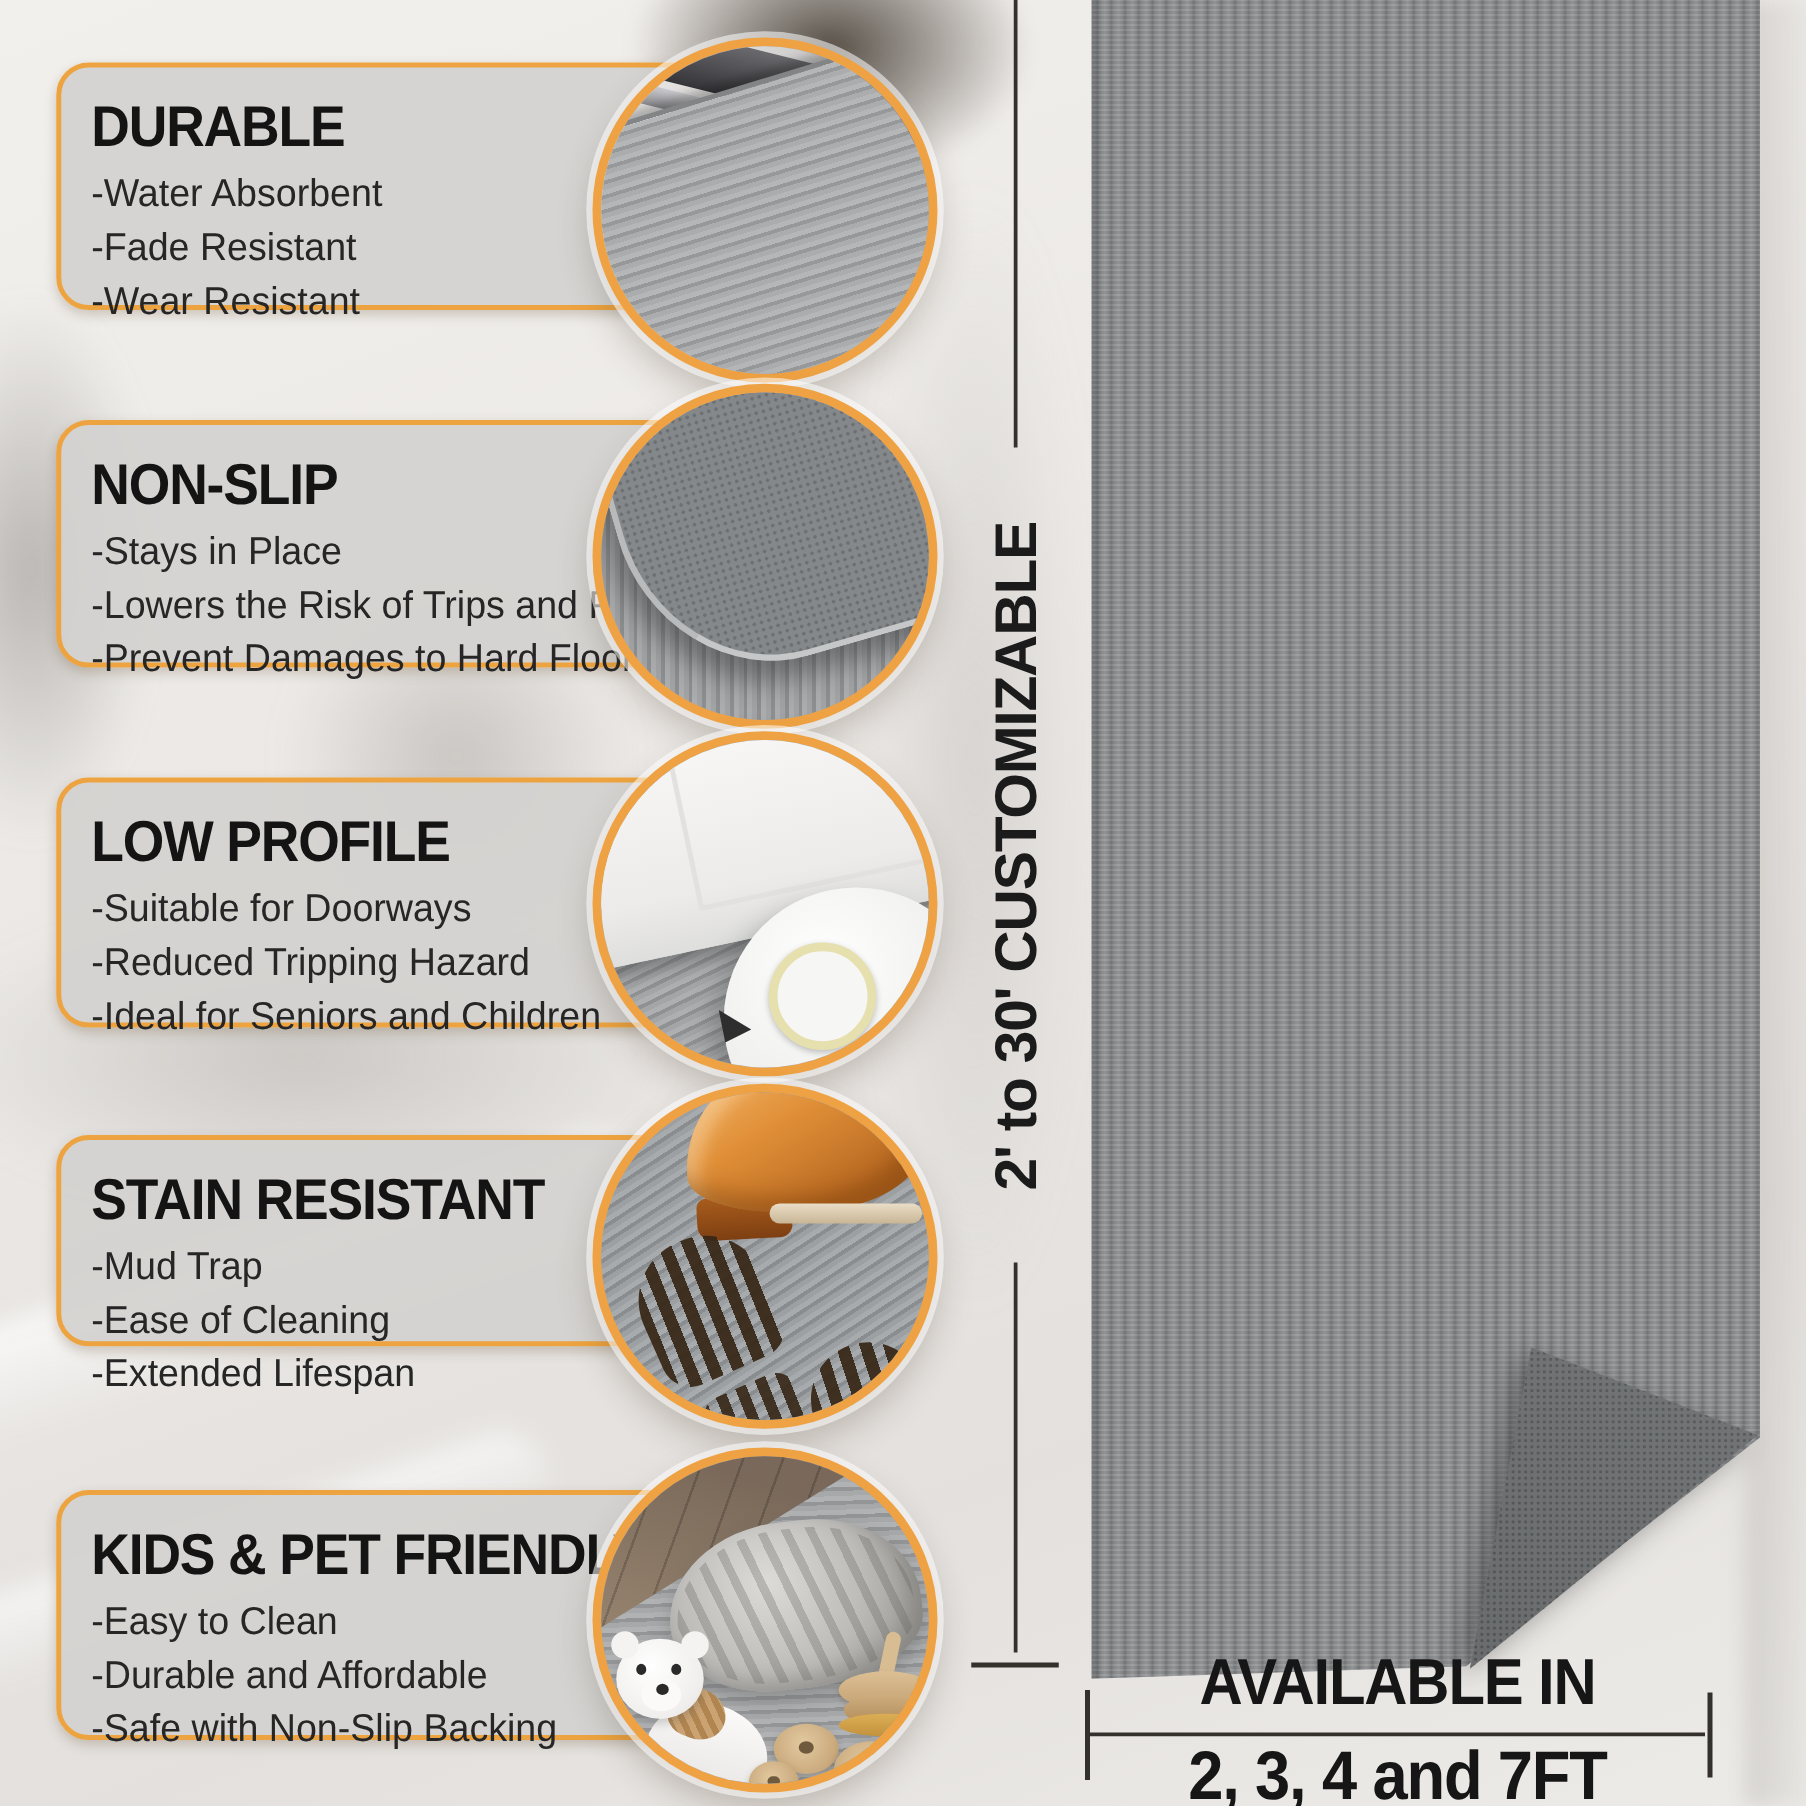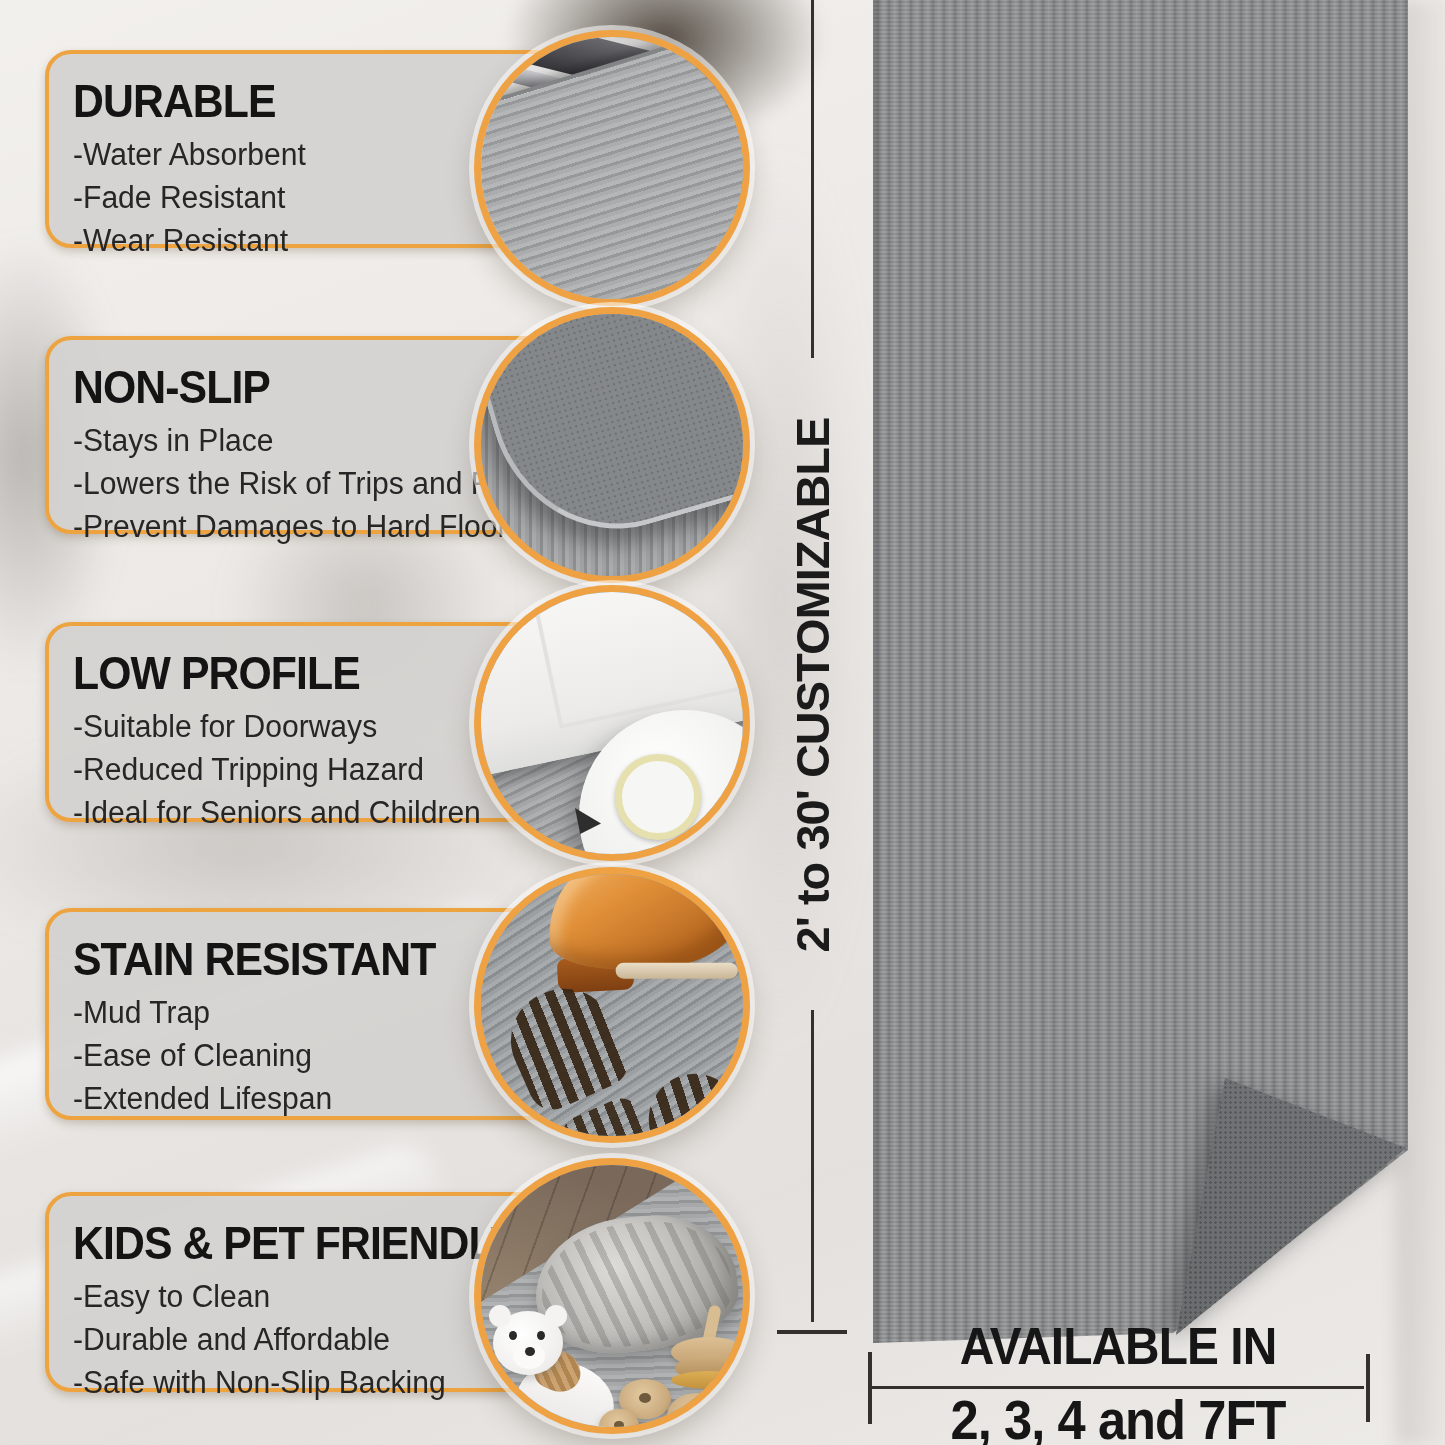--- a/index.html
+++ b/index.html
@@ -188,21 +188,21 @@
   <div class="b">-Prevent Damages to Hard Floors</div>
 </section>
 
 <section class="card" style="top:622px;height:200px;">
   <h2>LOW PROFILE</h2>
   <div class="b">-Suitable for Doorways</div>
   <div class="b">-Reduced Tripping Hazard</div>
   <div class="b">-Ideal for Seniors and Children</div>
 </section>
 
-<section class="card" style="top:908px;height:212px;">
+<section class="card" style="top:908px;height:169px;">
   <h2>STAIN RESISTANT</h2>
   <div class="b">-Mud Trap</div>
   <div class="b">-Ease of Cleaning</div>
   <div class="b">-Extended Lifespan</div>
 </section>
 
 <section class="card" style="top:1192px;height:200px;">
   <h2>KIDS &amp; PET FRIENDLY</h2>
   <div class="b">-Easy to Clean</div>
   <div class="b">-Durable and Affordable</div>

